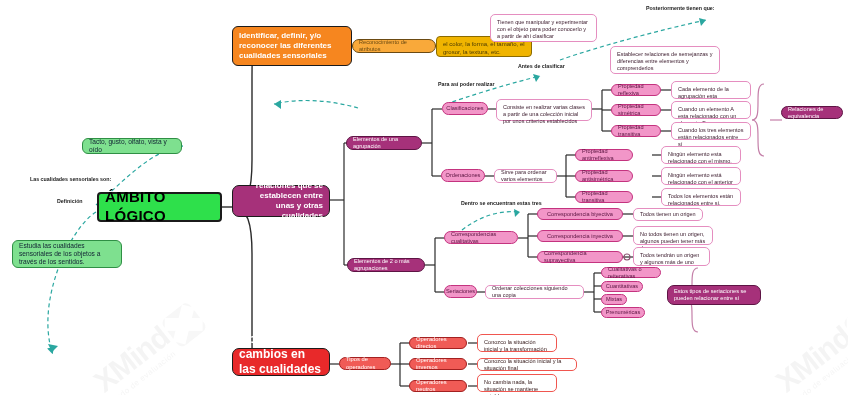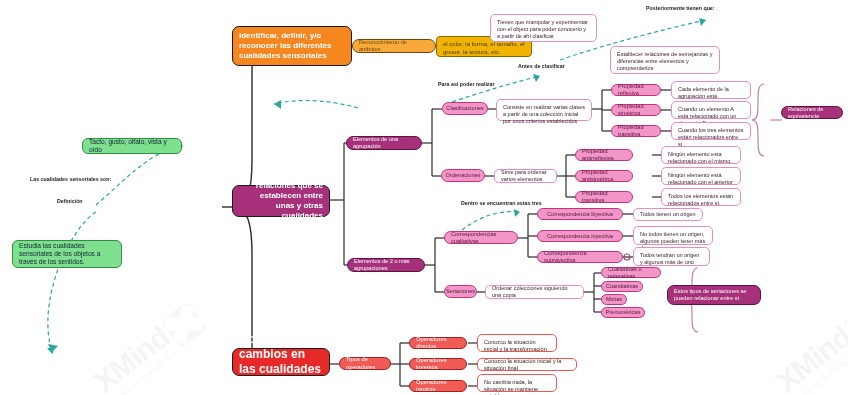--- a/index.html
+++ b/index.html
@@ -314,25 +314,26 @@
     </g>
   </svg>
 
   <div class="rel-label" style="left:30px;top:176px;">Las cualidades sensoriales son:</div>
   <div class="rel-label" style="left:57px;top:198px;">Definición</div>
   <div class="rel-label" style="left:438px;top:81px;">Para así poder realizar</div>
   <div class="rel-label" style="left:518px;top:63px;">Antes de clasificar</div>
   <div class="rel-label" style="left:646px;top:5px;">Posteriormente tienen que:</div>
   <div class="rel-label" style="left:461px;top:200px;">Dentro se encuentran estas tres</div>
 
+  <div class="node n-central" style="left:97px;top:192px;width:125px;height:30px;">ÁMBITO LÓGICO</div>
 
   <div class="node n-green" style="left:82px;top:138px;width:100px;height:16px;">Tacto, gusto, olfato, vista y oído</div>
   <div class="node n-green" style="left:12px;top:240px;width:110px;height:28px;">Estudia las cualidades sensoriales de los objetos a través de los sentidos.</div>
 
-  <div class="node n-orange" style="left:232px;top:26px;width:120px;height:40px;">Identificar, definir, y/o reconocer las diferentes cualidades sensoriales</div>
+  <div class="node n-orange" style="left:232px;top:26px;width:120px;height:40px;border-radius:6px;">Identificar, definir, y/o reconocer las diferentes cualidades sensoriales</div>
   <div class="node n-orange2" style="left:352px;top:39px;width:84px;height:14px;justify-content:center;">Reconocimiento de atributos</div>
   <div class="node n-gold" style="left:436px;top:36px;width:96px;height:21px;">el color, la forma, el tamaño, el grosor, la textura, etc.</div>
 
   <div class="node n-pinkout" style="left:490px;top:14px;width:107px;height:28px;">Tienen que manipular y experimentar con el objeto para poder conocerlo y a partir de ahí clasificar</div>
   <div class="node n-pinkout" style="left:610px;top:46px;width:110px;height:28px;">Establecer relaciones de semejanzas y diferencias entre elementos y comprenderlos</div>
 
   <div class="node n-magenta" style="left:232px;top:185px;width:98px;height:32px;">Analizar las relaciones que se establecen entre unas y otras cualidades sensoriales</div>
 
   <div class="node n-magenta-sm" style="left:346px;top:136px;width:76px;height:14px;justify-content:center;">Elementos de una agrupación</div>
 

